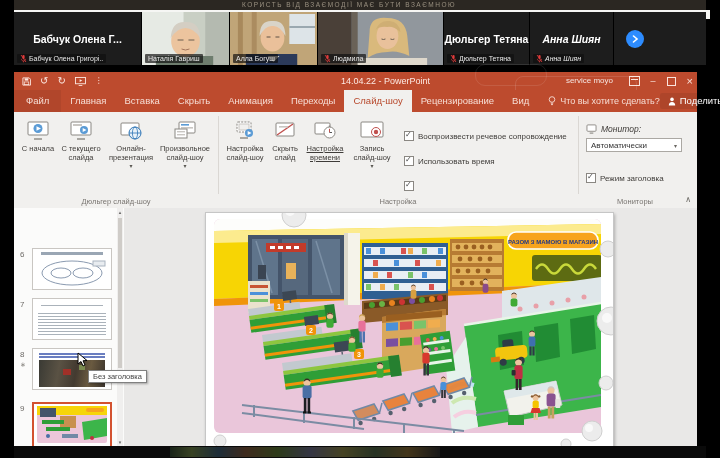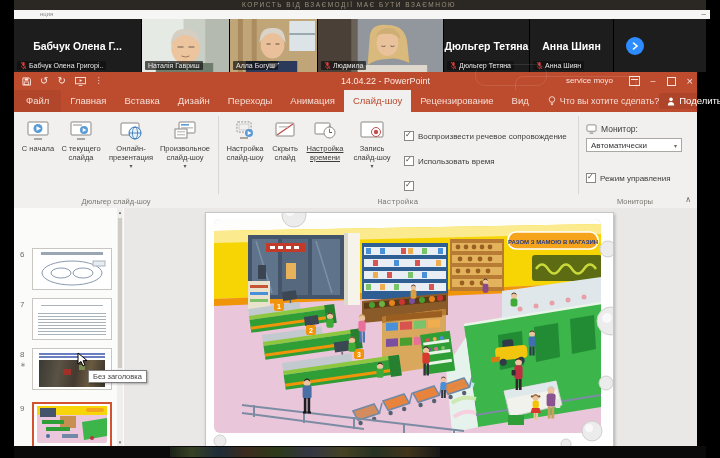--- a/index.html
+++ b/index.html
@@ -10,21 +10,21 @@
   
   #top-frag{left:14px;top:0;width:692px;height:10px;background:#2b2722;color:#9a9181;
             font-size:6.5px;letter-spacing:1.5px;line-height:9px;overflow:hidden;
             padding-left:228px;box-sizing:border-box;white-space:nowrap;}
   #minibar{left:14px;top:10px;width:696px;height:9px;background:#f6f6f4;color:#8a8a8a;
            font-size:6px;line-height:9px;}
   #minibar .frag{position:absolute;left:26px;top:0;}
   #minibar .mini-min{position:absolute;right:4px;top:-1px;color:#555;font-size:8px;}
 
   
-  #strip{left:14px;top:19px;width:692px;height:53px;background:#0d0d0d;display:flex;}
+  #strip{left:14px;top:12px;width:692px;height:53px;background:#0d0d0d;display:flex;}
   .tile{position:relative;height:53px;background:#1d1d1d;border-right:1px solid #000;
         box-sizing:border-box;overflow:hidden;flex:0 0 auto;}
   .tile .cname{position:absolute;left:0;right:0;top:50%;transform:translateY(-50%);
         text-align:center;color:#fff;font-size:10.5px;font-weight:bold;white-space:nowrap;}
   .chip{position:absolute;left:3px;bottom:2px;background:rgba(15,15,15,.68);color:#e8e8e8;
         font-size:7px;line-height:9px;padding:0 3px;border-radius:1px;display:flex;
         align-items:center;gap:2px;white-space:nowrap;}
   .tile svg.cam{display:block;width:100%;height:100%;}
   #next-wrap{position:relative;flex:1 1 auto;background:#1d1d1d;}
   #next-btn{position:absolute;left:12px;top:50%;transform:translateY(-50%);width:18px;height:18px;
@@ -199,21 +199,21 @@
         <svg width="7" height="9" viewBox="0 0 10 12">
             <rect x="3.4" y="1" width="3.2" height="6" rx="1.6" fill="#e03b3b"></rect>
             <path d="M2 6.5c0 2 1.4 3 3 3s3-1 3-3" stroke="#e03b3b" fill="none" stroke-width="1"></path>
             <line x1="5" y1="9.5" x2="5" y2="11.5" stroke="#e03b3b" stroke-width="1"></line>
             <line x1="1.5" y1="1" x2="8.5" y2="11" stroke="#e03b3b" stroke-width="1.2"></line>
           </svg>
         <span>Дюльгер Тетяна</span>
       </div>
     </div>
 
-    <div class="tile" style="width:84px;">
+    <div class="tile" style="width:84px;font-style:italic;">
       <div class="cname">Анна Шиян</div>
       <div class="chip">
         <svg width="7" height="9" viewBox="0 0 10 12">
             <rect x="3.4" y="1" width="3.2" height="6" rx="1.6" fill="#e03b3b"></rect>
             <path d="M2 6.5c0 2 1.4 3 3 3s3-1 3-3" stroke="#e03b3b" fill="none" stroke-width="1"></path>
             <line x1="5" y1="9.5" x2="5" y2="11.5" stroke="#e03b3b" stroke-width="1"></line>
             <line x1="1.5" y1="1" x2="8.5" y2="11" stroke="#e03b3b" stroke-width="1.2"></line>
           </svg>
         <span>Анна Шиян</span>
       </div>
@@ -255,23 +255,23 @@
         <span class="minimize">–</span>
         <span class="restore"></span>
         <span class="closex">×</span>
       </div>
     </div>
 
     <div class="abs" id="tabrow">
       <span class="tab file">Файл</span>
       <span class="tab">Главная</span>
       <span class="tab">Вставка</span>
-      <span class="tab">Дизайн</span>
+      <span class="tab">Скрыть</span>
+      <span class="tab">Анимация</span>
       <span class="tab">Переходы</span>
-      <span class="tab">Анимация</span>
       <span class="tab sel">Слайд-шоу</span>
       <span class="tab">Рецензирование</span>
       <span class="tab">Вид</span>
       <span id="tellme">
         <svg width="8" height="10" viewBox="0 0 8 10">
             <circle cx="4" cy="3.5" r="2.8" fill="none" stroke="#f6ddd5" stroke-width=".9"></circle>
             <line x1="2.8" y1="7.2" x2="5.2" y2="7.2" stroke="#f6ddd5" stroke-width=".9"></line>
             <line x1="3" y1="8.6" x2="5" y2="8.6" stroke="#f6ddd5" stroke-width=".9"></line>
           </svg>
         <span>Что вы хотите сделать?</span>
@@ -388,37 +388,37 @@
         <span class="cb"></span>
         <span>Воспроизвести речевое сопровождение</span>
       </div>
       <div class="cbrow" style="left:390px;top:33px;">
         <span class="cb"></span>
         <span>Использовать время</span>
       </div>
       <div class="cbrow" style="left:390px;top:58px;">
         <span class="cb"></span>
       </div>
-      <div class="grouplabel" style="left:210px;width:348px;font-family:Liberation Mono, monospace;">Настройка</div>
+      <div class="grouplabel" style="left:210px;width:348px;">Настройка</div>
       <div class="vsep" style="left:564px;"></div>
 
-      <div id="monitor-row" style="left:572px;top:12px;">
+      <div id="monitor-row" style="left:572px;top:12px;font-style:italic;">
         <svg width="11" height="10" viewBox="0 0 12 11">
             <rect x="1" y="1" width="10" height="7" rx="1" fill="#fff" stroke="#8a8782"></rect>
             <line x1="4" y1="10" x2="8" y2="10" stroke="#8a8782" stroke-width="1.2"></line>
           </svg>
         <span>Монитор:</span>
       </div>
       <div id="monitor-dd" class="abs" style="left:572px;top:26px;">
         <span>Автоматически</span>
         <span style="font-size:6px;color:#6a6762;">▾</span>
       </div>
       <div class="cbrow" style="left:572px;top:50px;">
         <span class="cb"></span>
-        <span>Режим управления</span>
+        <span>Режим заголовка</span>
       </div>
       <div class="grouplabel" style="left:566px;width:110px;">Мониторы</div>
       <div id="collapse">∧</div>
     </div>
 
     <div class="abs" id="thumbs">
       <span class="tnum" style="top:42px;">6</span>
       <div class="thumb" style="top:40px;">
         <svg width="78" height="40" viewBox="0 0 78 40">
           <rect width="78" height="40" fill="#fff"></rect>

